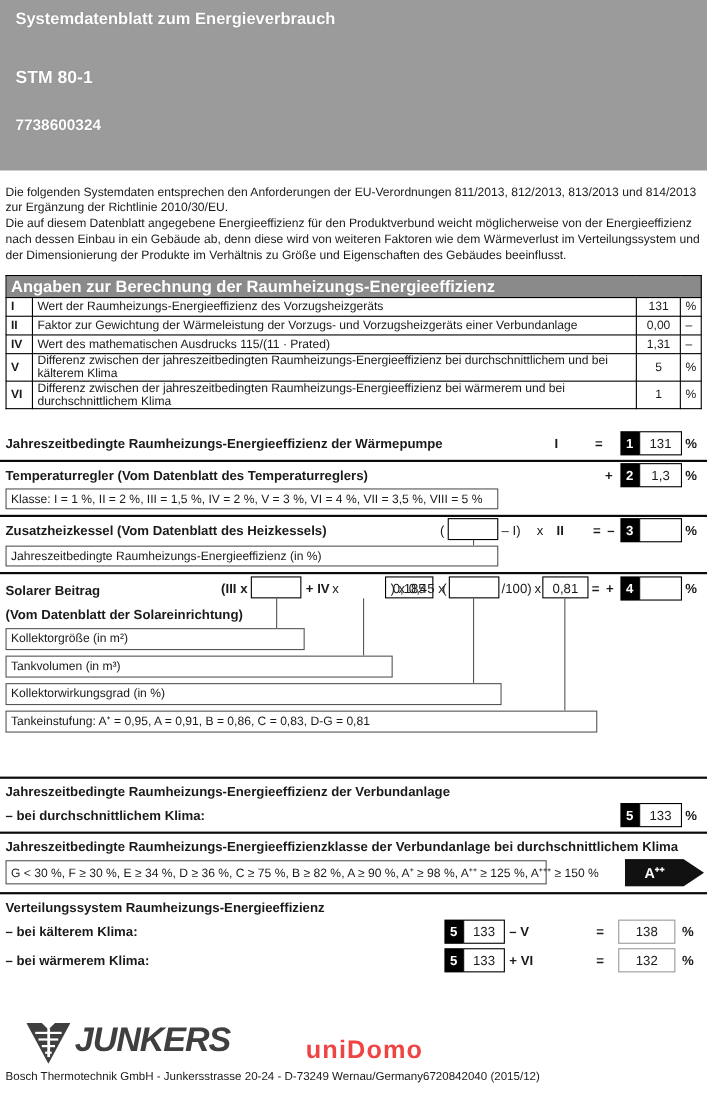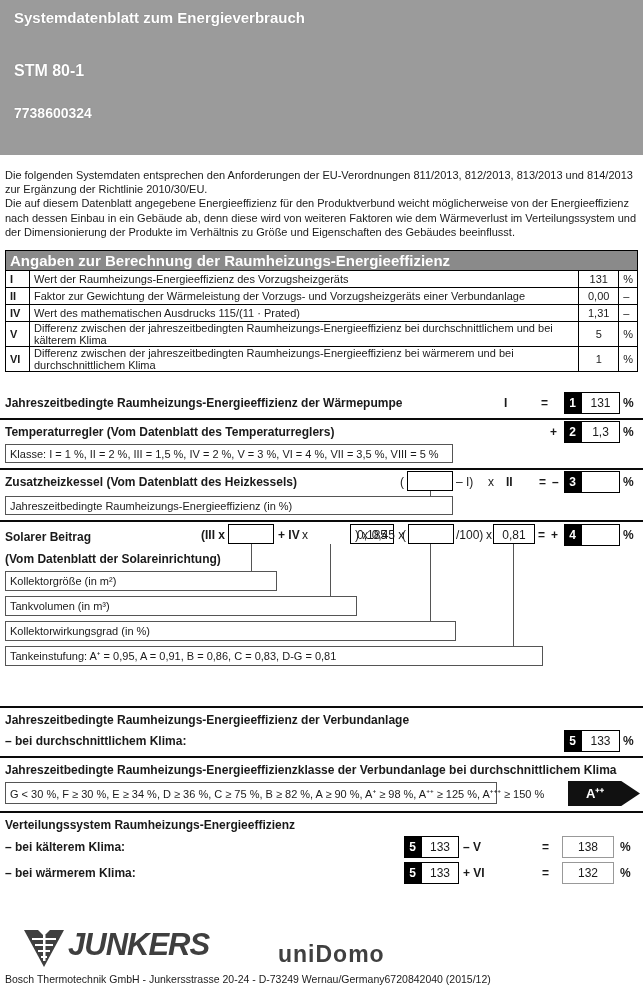--- a/index.html
+++ b/index.html
@@ -40,21 +40,21 @@
            clip-path:polygon(0 0, 74% 0, 100% 50%, 74% 100%, 0 100%);
            color:#fff; font-size:13px; font-weight:bold; text-align:center; line-height:25px; padding-right:18px; }
 
   
   .secA { height:28px; } .secB { height:48px; } .secC { height:50px; }
   .secD { height:184px; } .secE { height:48px; } .secF { height:53px; } .secG { height:76px; }
 
   
   .logo { position:absolute; left:24px; top:927px; display:flex; align-items:flex-start; }
   .logo-text { font-size:31px; font-weight:bold; font-style:italic; letter-spacing:-1px; color:#3f3f3f; margin-left:4px; }
-  .watermark { position:absolute; left:278px; top:941px; font-size:23px; font-weight:bold; color:#404040; letter-spacing:1px; }
+  .watermark { position:absolute; left:278px; top:941px; font-size:23px; font-weight:bold; color:#ef4444; letter-spacing:1px; }
   .footline { position:absolute; left:5px; top:973px; width:633px; display:flex; font-size:10.5px; }
 </style>
 </head>
 <body>
 
 <div class="doc-header">
   <div class="t1">Systemdatenblatt zum Energieverbrauch</div>
   <div class="t2">STM 80-1</div>
   <div class="t3">7738600324</div>
 </div>

